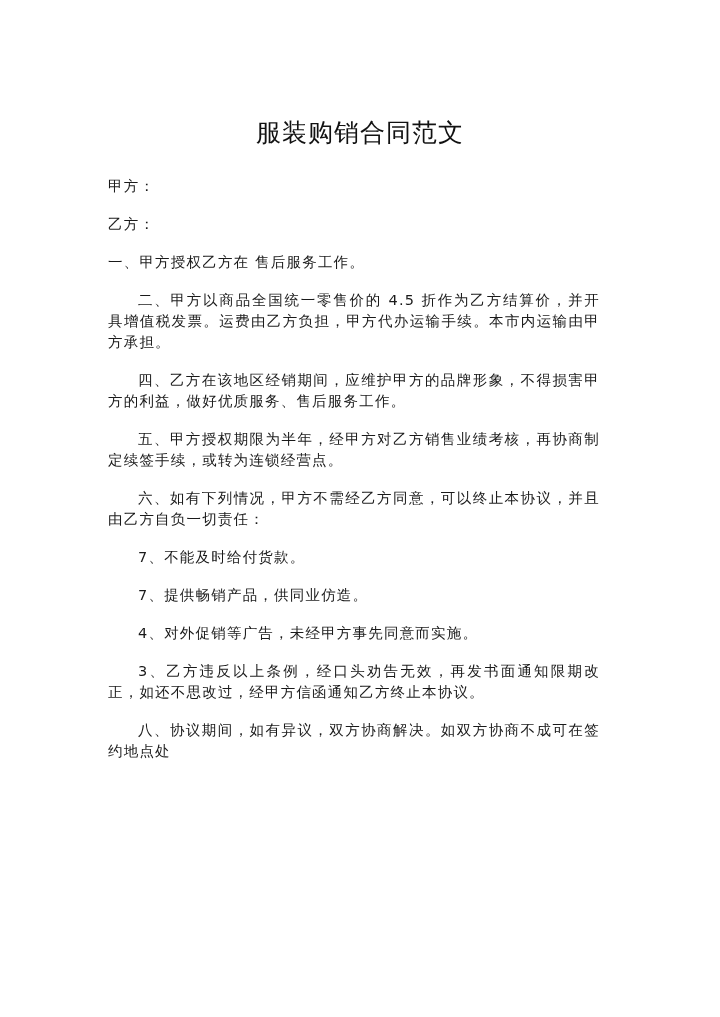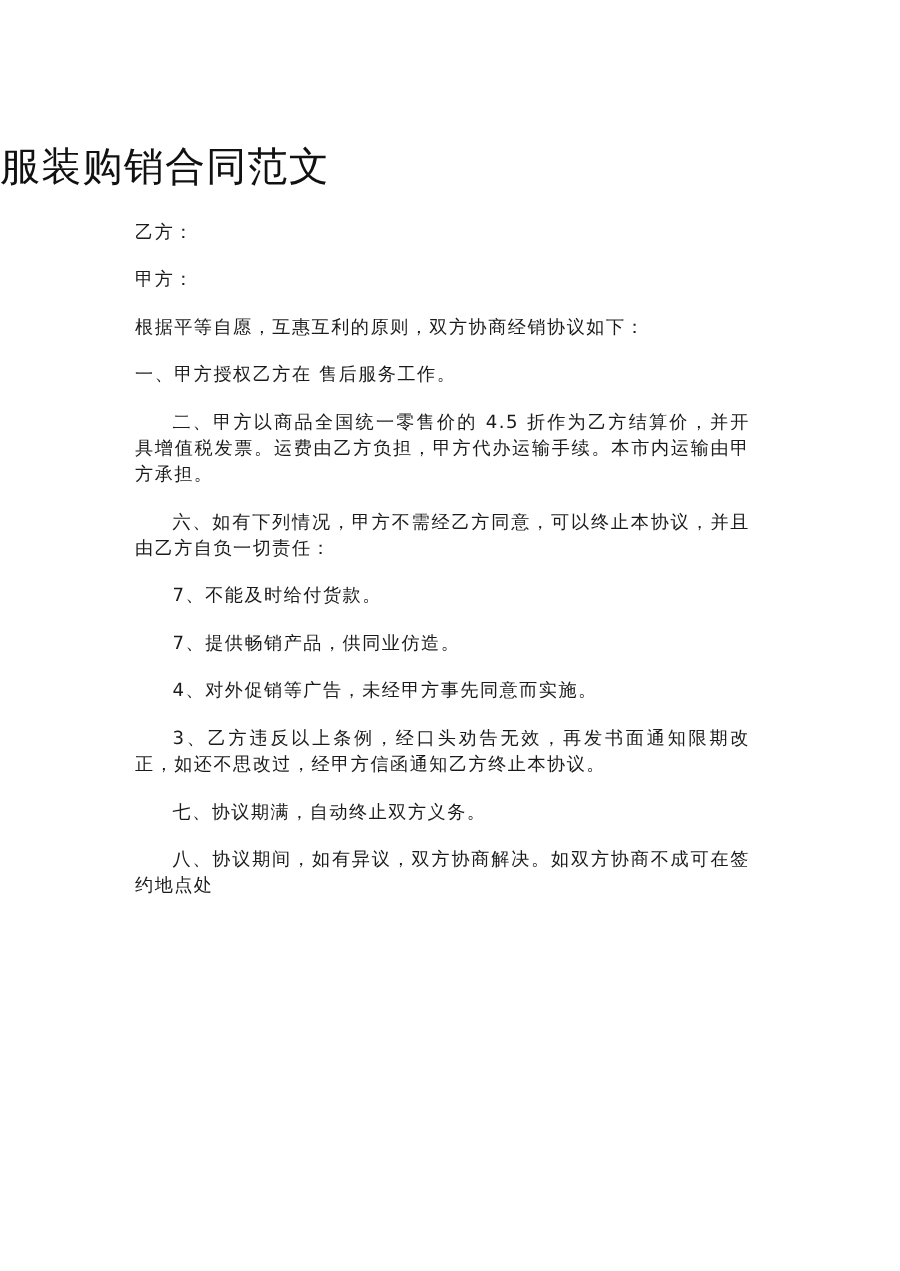--- a/index.html
+++ b/index.html
@@ -21,22 +21,23 @@
       width: 720px;
       height: 1017px;
       background: #ffffff;
     }
     .title {
       position: absolute;
       top: 112px;
       left: 0;
       width: 720px;
       box-sizing: border-box;
+      text-align: center;
       font-family: "DejaVu Serif", "Liberation Serif", serif;
-      font-size: 32px;
+      font-size: 25px;
       line-height: 42px;
       letter-spacing: 1px;
       color: #111111;
     }
     .body {
       position: absolute;
       top: 176px;
       left: 108px;
       width: 492px;
     }
@@ -56,30 +57,30 @@
     .para.multi { margin-bottom: 17px; }
   </style>
 </head>
 <body>
 
 <div class="page">
 
   <h1 class="title" style="margin:0;font-weight:normal;">服装购销合同范文</h1>
 
   <div class="body">
+    <p class="para single">甲方：</p>
     <p class="para single">乙方：</p>
-    <p class="para single">甲方：</p>
-    <p class="para single">根据平等自愿，互惠互利的原则，双方协商经销协议如下：</p>
 
     <p class="para single">一、甲方授权乙方在 售后服务工作。</p>
     <p class="para indent multi">二、甲方以商品全国统一零售价的 4.5 折作为乙方结算价，并开具增值税发票。运费由乙方负担，甲方代办运输手续。本市内运输由甲方承担。</p>
+    <p class="para indent multi">四、乙方在该地区经销期间，应维护甲方的品牌形象，不得损害甲方的利益，做好优质服务、售后服务工作。</p>
+    <p class="para indent multi">五、甲方授权期限为半年，经甲方对乙方销售业绩考核，再协商制定续签手续，或转为连锁经营点。</p>
     <p class="para indent multi">六、如有下列情况，甲方不需经乙方同意，可以终止本协议，并且由乙方自负一切责任：</p>
 
     <p class="para indent single">7、不能及时给付货款。</p>
     <p class="para indent single">7、提供畅销产品，供同业仿造。</p>
     <p class="para indent single">4、对外促销等广告，未经甲方事先同意而实施。</p>
     <p class="para indent multi">3、乙方违反以上条例，经口头劝告无效，再发书面通知限期改正，如还不思改过，经甲方信函通知乙方终止本协议。</p>
 
-    <p class="para indent single">七、协议期满，自动终止双方义务。</p>
     <p class="para indent single">八、协议期间，如有异议，双方协商解决。如双方协商不成可在签约地点处</p>
   </div>
 
 </div>
 
 </body></html>

